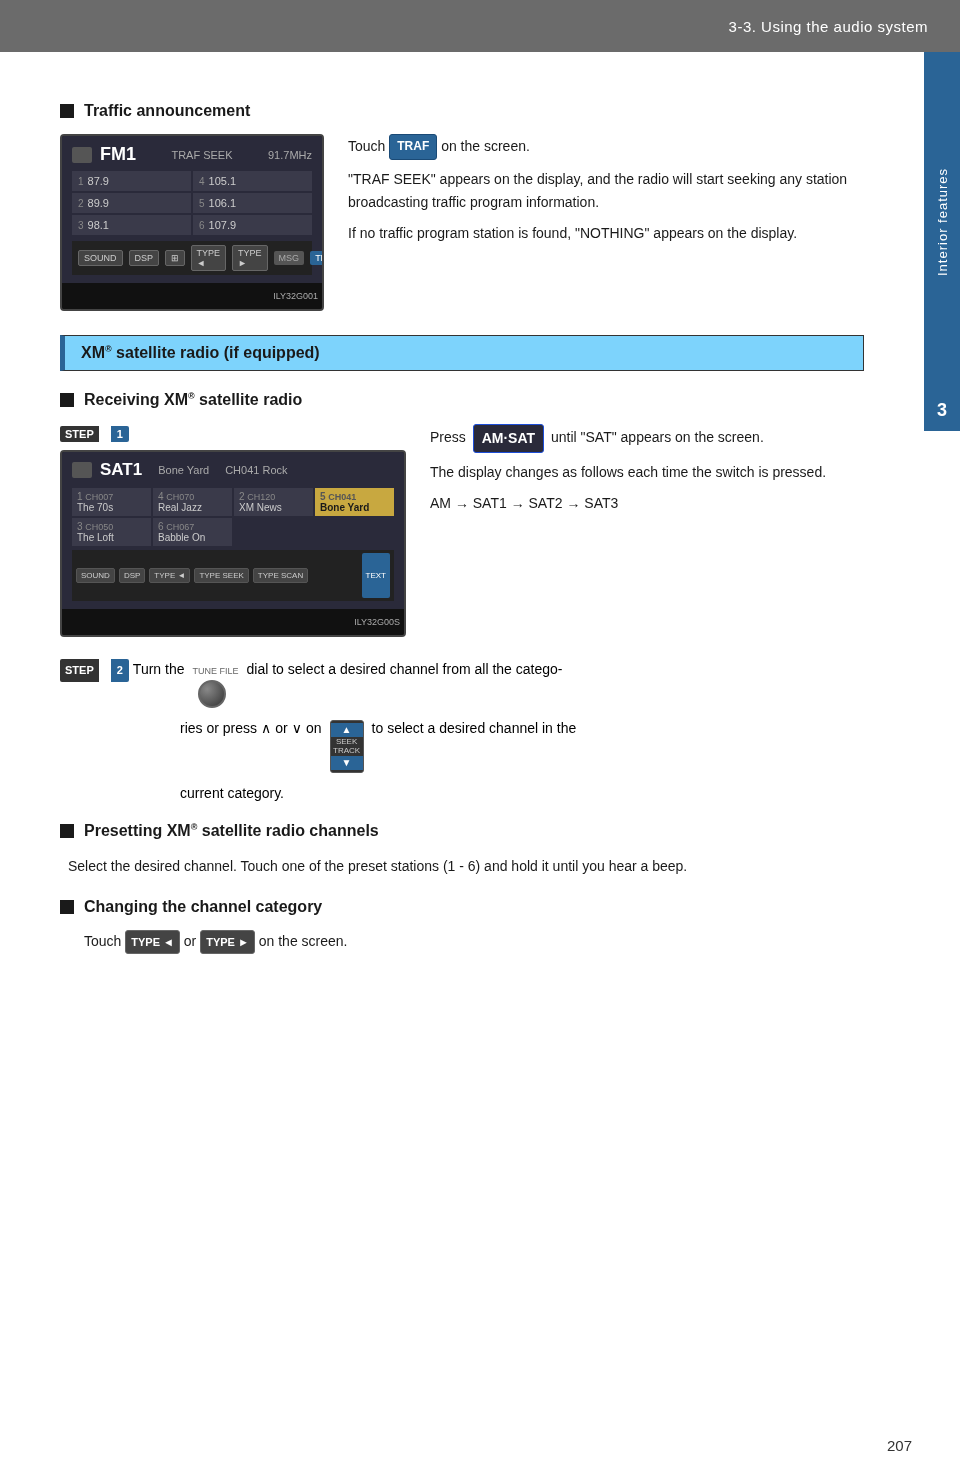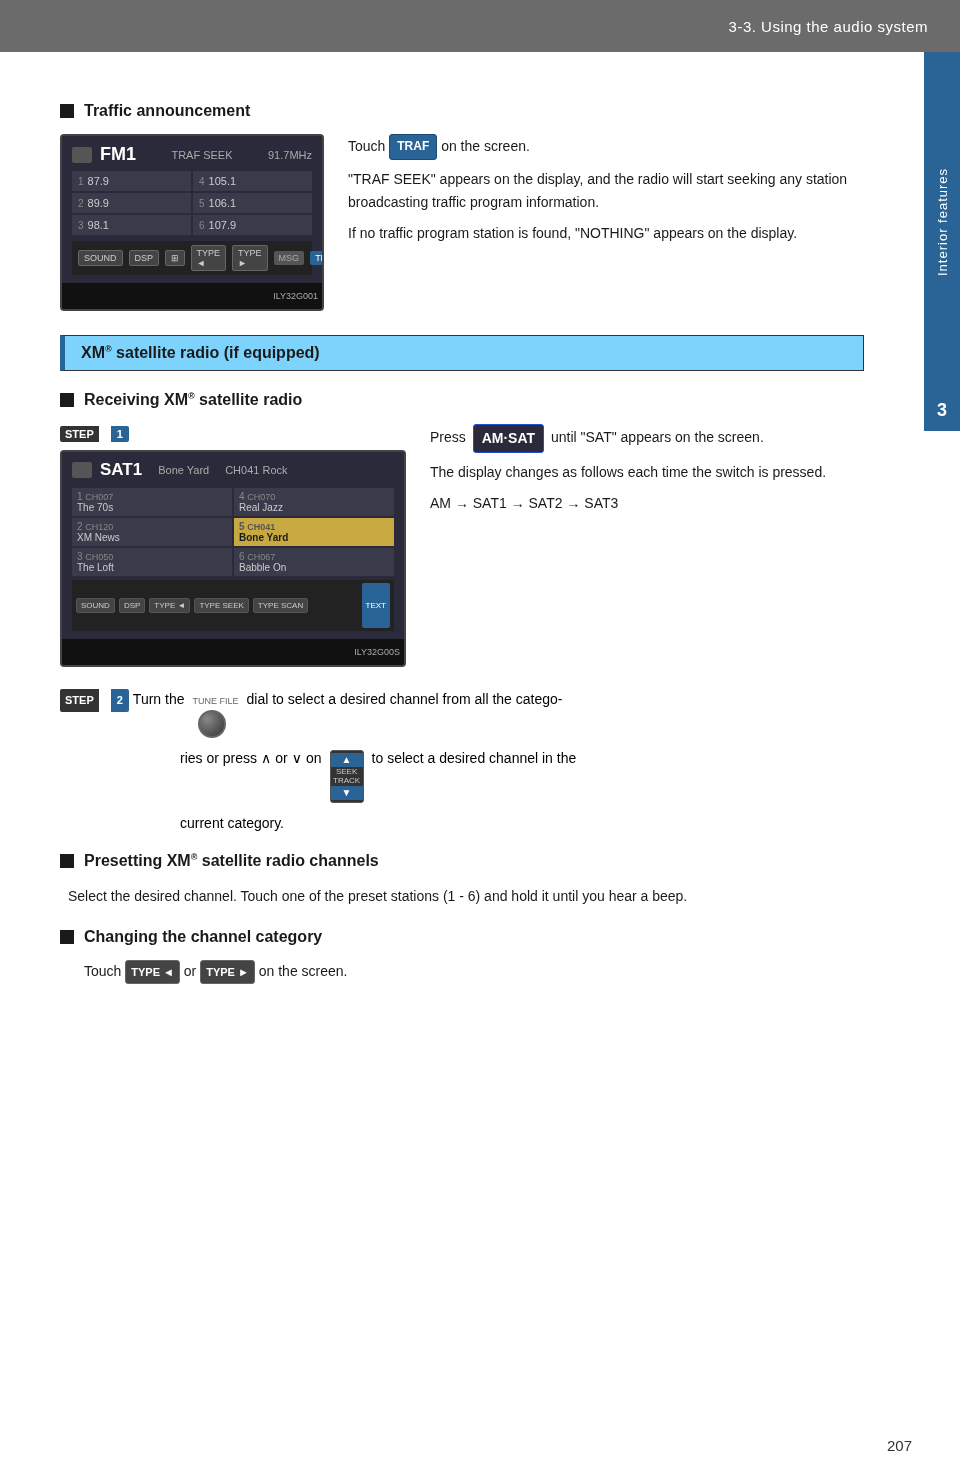--- a/index.html
+++ b/index.html
@@ -255,21 +255,21 @@
       font-size: 17px;
       font-weight: bold;
     }
     .sat-channel-info {
       color: #aaa;
       font-size: 11px;
       margin-left: 8px;
     }
     .sat-grid {
       display: grid;
-      grid-template-columns: 1fr 1fr;
+      grid-template-columns: 1fr 1fr 1fr 1fr;
       gap: 2px;
       margin-bottom: 4px;
       margin-top: 8px;
     }
     .sat-cell {
       background: #3a3a4a;
       color: #ccc;
       font-size: 10px;
       padding: 3px 5px;
     }

